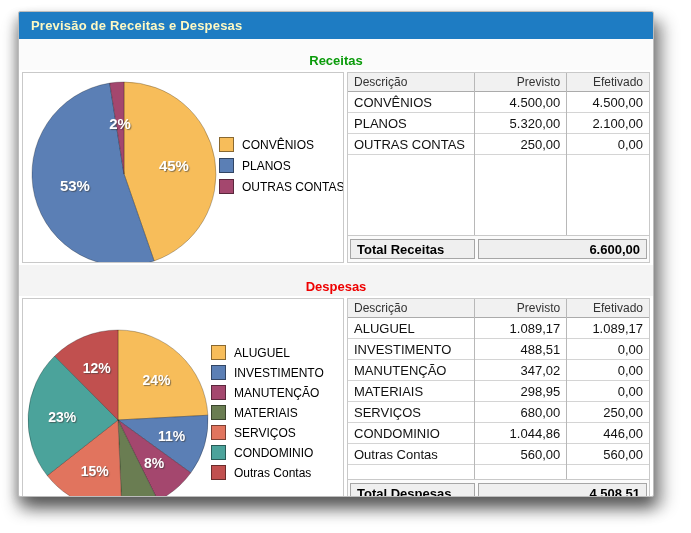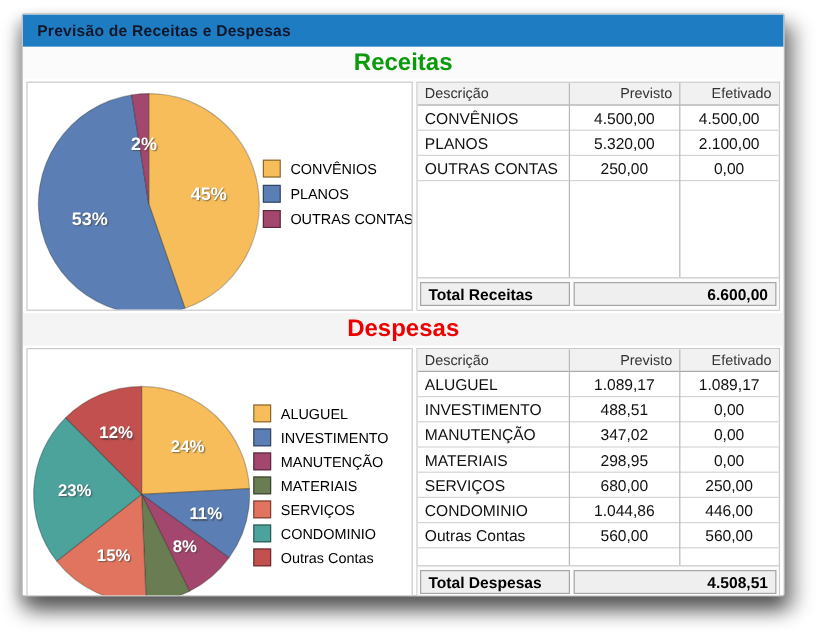--- a/index.html
+++ b/index.html
@@ -4,26 +4,26 @@
 <style>
   html,body{margin:0;padding:0;background:#ffffff;font-family:"Liberation Sans",sans-serif;}
   .stage{position:relative;width:691px;height:533px;overflow:hidden;background:#fff;}
   .window{
     position:absolute;left:18px;top:11px;width:636px;height:486px;
     background:#fff;border:1px solid #bdbdbd;border-radius:2px;
     box-shadow:0 12px 16px rgba(0,0,0,0.45), 10px 10px 16px rgba(0,0,0,0.30), -4px 4px 10px rgba(0,0,0,0.12);
     display:flex;flex-direction:column;box-sizing:border-box;overflow:hidden;
   }
   .titlebar{
-    height:27px;background:#1e7cc3;color:#0f172a;font-weight:bold;font-size:13px;
+    height:27px;background:#1e7cc3;color:#fef9c3;font-weight:bold;font-size:13px;
     line-height:27px;padding-left:12px;flex:0 0 auto;letter-spacing:.2px;
   }
   .section-header{
-    flex:0 0 auto;text-align:center;font-weight:bold;font-size:20px;
-    padding:2px 0 2px 0;background:#f4f4f4;
+    flex:0 0 auto;text-align:center;font-weight:bold;font-size:13px;
+    padding:14px 0 2px 0;background:#f4f4f4;
   }
   .section-header.green{color:#0a9b0a;background:#fbfbfb;}
   .section-header.red{color:#ee0000;}
   .section-body{display:flex;padding:2px 3px;flex:0 0 auto;}
   .chart-panel{
     position:relative;width:322px;flex:0 0 auto;border:1px solid #c9c9c9;
     background:#fff;margin-right:3px;overflow:hidden;box-sizing:border-box;
   }
   .table-panel{
     flex:1;border:1px solid #c9c9c9;background:#fff;display:flex;flex-direction:column;
@@ -39,21 +39,21 @@
   table.data{width:100%;border-collapse:collapse;table-layout:fixed;font-size:13px;color:#111;}
   table.data col.c1{width:42%;}
   table.data col.c2{width:30.5%;}
   table.data col.c3{width:27.5%;}
   table.data th{
     background:#f1f1f1;font-weight:normal;color:#333;font-size:12px;height:18px;
     border-bottom:1px solid #ababab;text-align:left;padding:0 6px;
   }
   table.data th.num{text-align:right;margin-left:16px;}
   table.data td{height:20px;padding:0 6px;border-bottom:1px solid #d4d4d4;white-space:nowrap;overflow:hidden;}
-  table.data td.td-num{text-align:center;}
+  table.data td.td-num{text-align:right;}
 
   .total-strip{
     flex:0 0 auto;border-top:1px solid #c9c9c9;background:#fbfbfb;
     display:flex;gap:3px;padding:3px 2px;box-sizing:border-box;align-items:flex-start;
   }
   .total-cell{
     border:1px solid #a6a6a6;background:#efefef;font-weight:bold;font-size:13px;color:#000;
     height:20px;line-height:20px;padding:0 6px;box-sizing:border-box;white-space:nowrap;overflow:hidden;
   }
   .total-cell.label{flex:0 0 42%;}

